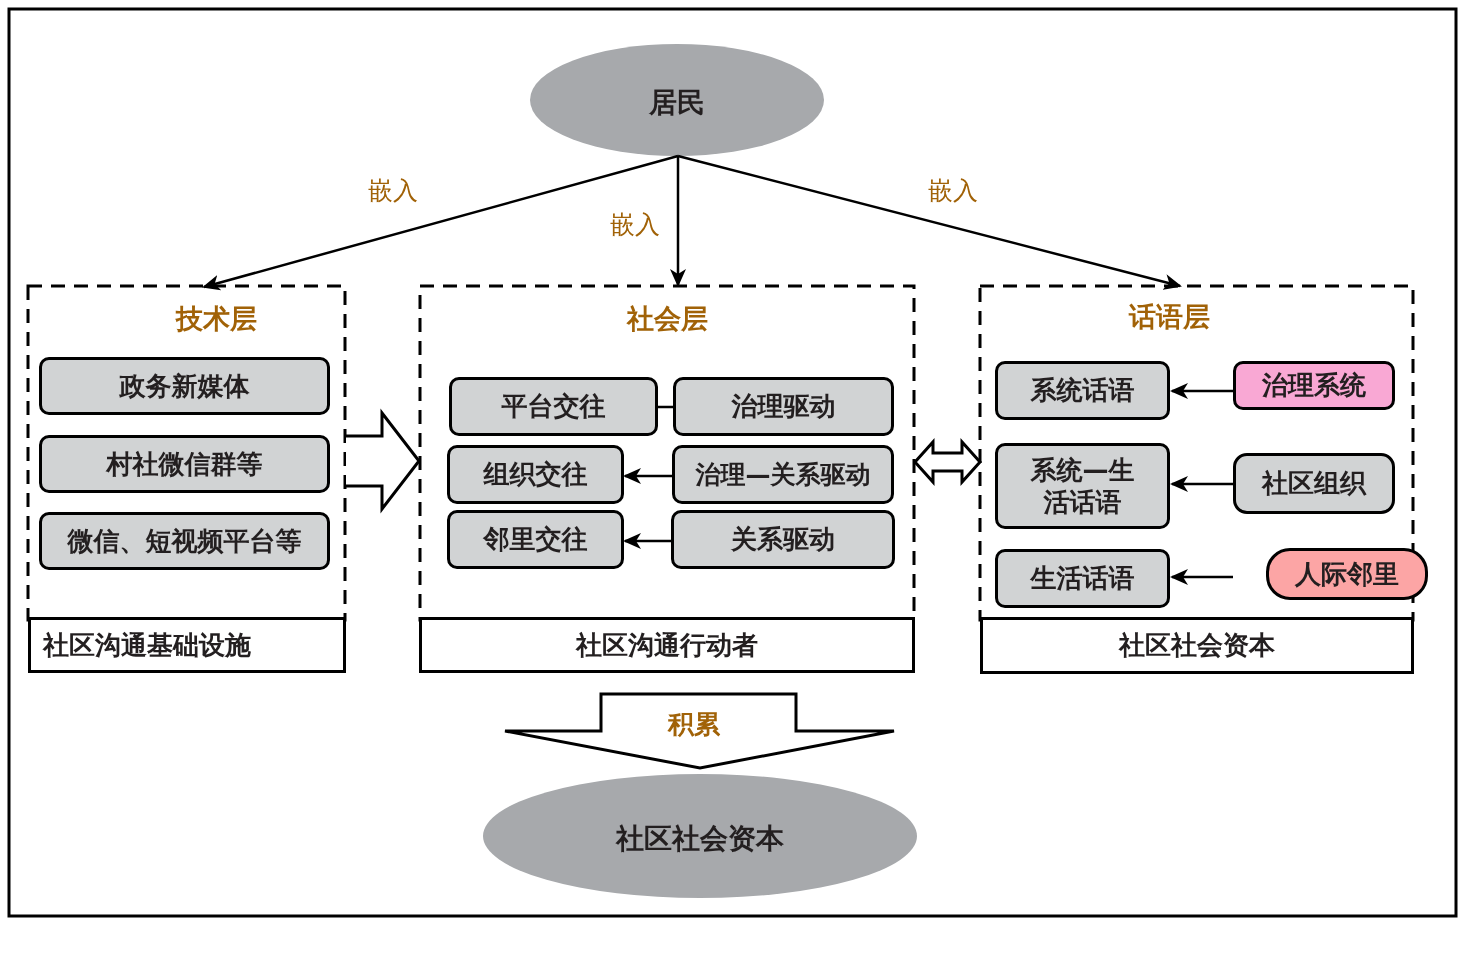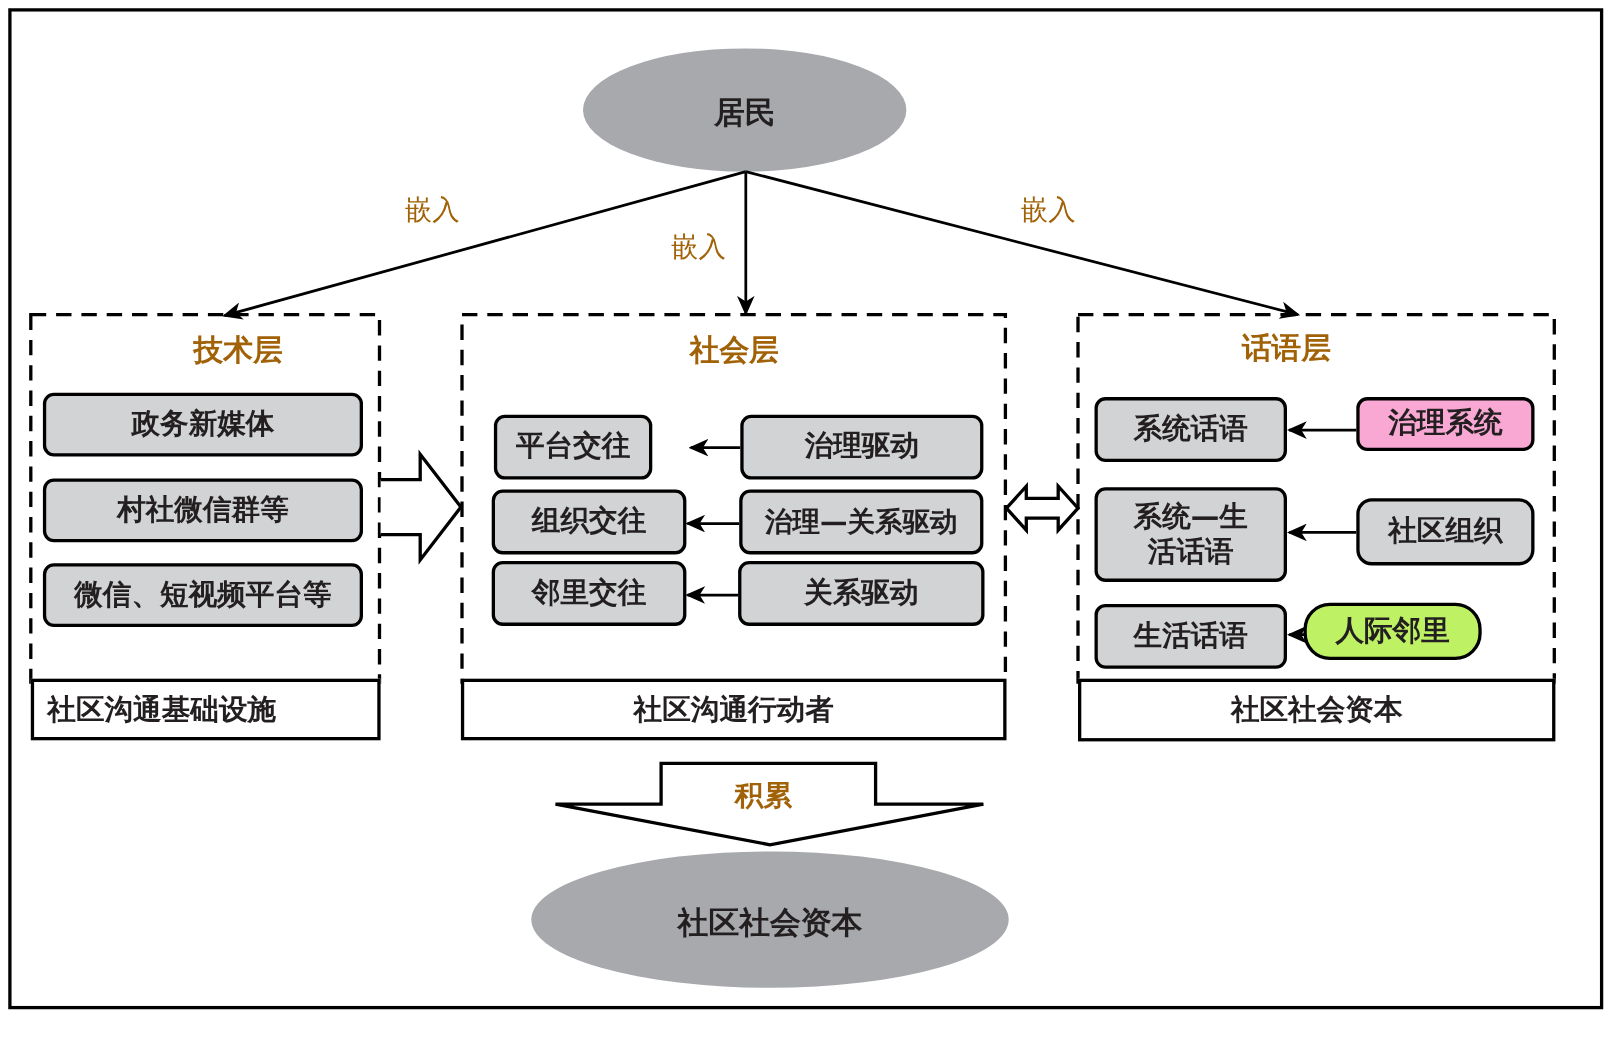--- a/index.html
+++ b/index.html
@@ -72,21 +72,21 @@
 </div>
 <div class="node" style="left: 39px; top: 512px; width: 291px; height: 58px; background: rgb(209, 211, 212);">
   <span>微信、短视频平台等</span>
 </div>
 <div class="footer-box" style="left:28px; top:617px; width:318px; height:56px; padding-left:12px;">
   <span>社区沟通基础设施</span>
 </div>
 
 <div class="txt" style="left:627px; top:305px; font-size:27px;">社会层</div>
 
-<div class="node" style="left: 449px; top: 377px; width: 144px; height: 59px; background: rgb(209, 211, 212); text-align: right;">
+<div class="node" style="left: 449px; top: 377px; width: 209px; height: 59px; background: rgb(209, 211, 212); text-align: right;">
   <span>平台交往</span>
 </div>
 <div class="node" style="left: 673px; top: 377px; width: 221px; height: 59px; background: rgb(209, 211, 212);">
   <span>治理驱动</span>
 </div>
 
 <div class="node" style="left: 447px; top: 445px; width: 177px; height: 59px; background: rgb(209, 211, 212);">
   <span>组织交往</span>
 </div>
 <div class="node" style="left: 672px; top: 445px; width: 222px; height: 59px; font-size: 25px; background: rgb(209, 211, 212);">
@@ -116,21 +116,21 @@
 <div class="node" style="left: 995px; top: 443px; width: 175px; height: 86px; padding: 0px 22px; white-space: normal; background: rgb(209, 211, 212);">
   <span>系统—生活话语</span>
 </div>
 <div class="node" style="left: 1233px; top: 453px; width: 162px; height: 61px; background: rgb(209, 211, 212); border-radius: 14px;">
   <span>社区组织</span>
 </div>
 
 <div class="node" style="left: 995px; top: 549px; width: 175px; height: 59px; background: rgb(209, 211, 212);">
   <span>生活话语</span>
 </div>
-<div class="node" style="left: 1185px; top: 548px; width: 162px; height: 52px; background: #bef264; border-radius: 24px;">
+<div class="node" style="left: 1266px; top: 548px; width: 162px; height: 52px; background: #fca5a5; border-radius: 24px;">
   <span>人际邻里</span>
 </div>
 
 <div class="footer-box" style="left:980px; top:617px; width:434px; height:57px; justify-content:center;">
   <span>社区社会资本</span>
 </div>
 
 <div class="txt" style="left:668px; top:711px; font-size:26px;">积累</div>
 
 <div class="ellipse-text" style="left:560px; top:820px; width:280px;">社区社会资本</div>

